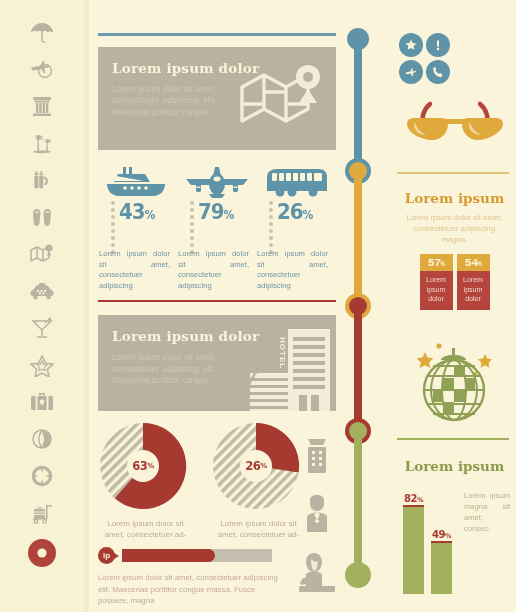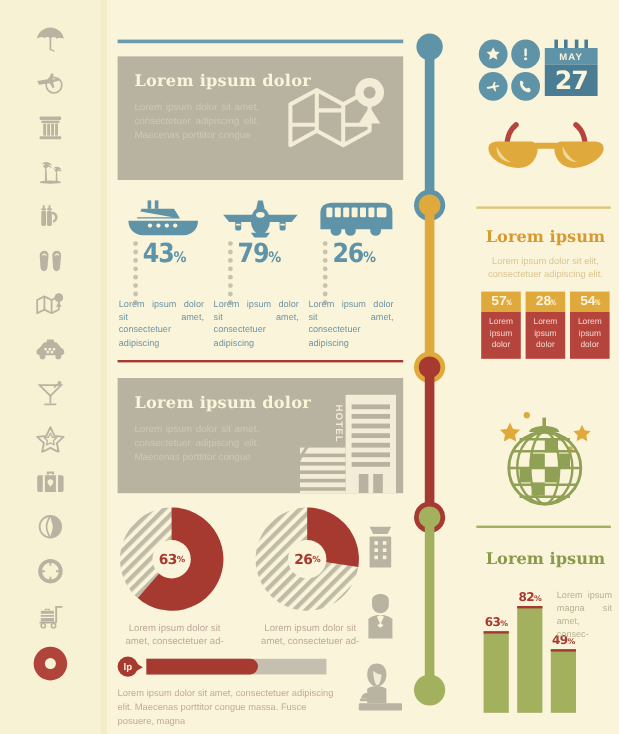--- a/index.html
+++ b/index.html
@@ -654,58 +654,44 @@
             <path d="M1.6 7.4l4.6-.8 1.6-3.4 1.2.4-.8 2.8 3.4-.6.4 1.2-3.2 1 .6 2.8-1 .4-1.6-2.8-4.6.8z" fill="#faf4da"></path>
           </svg>
       </div>
       <div class="rbadge">
         <svg width="14" height="14" viewBox="0 0 14 14">
             <path d="M3 2.2c.9 0 1.6.3 2 1.1.4.9.2 1.6-.4 2.2.7 1.5 1.8 2.6 3.3 3.3.6-.6 1.3-.8 2.2-.4.8.4 1.1 1.1 1.1 2 0 1.1-.9 1.6-2 1.5C5.6 11.5 2.5 8.4 2.3 4.2 2.2 3.1 2.4 2.2 3 2.2z" fill="#faf4da"></path>
           </svg>
       </div>
     </div>
 
-    <div id="calendar">
-      <div class="cal-rings">
-        <div class="cal-ring"></div>
-          <div class="cal-ring"></div>
-        <div class="cal-ring"></div>
-          <div class="cal-ring"></div>
-      </div>
-      <div class="cal-month">MAY</div>
-      <div class="cal-day">27</div>
-    </div>
 
     <div style="position:absolute;left:8px;top:98px;">
       <svg width="108" height="56" viewBox="0 0 108 56">
         <g fill="none" stroke="#b5443c" stroke-width="4.5" stroke-linecap="round">
           <path d="M22 30C20 18 24 10 29 6"></path>
           <path d="M86 30C88 18 84 10 79 6"></path>
         </g>
         <path d="M6 26c0-4 3-6 8-6h26c5 0 7 2 7 6 0 8-6 16-16 16S6 35 6 26z" fill="#e0a93c"></path>
         <path d="M102 26c0-4-3-6-8-6H68c-5 0-7 2-7 6 0 8 6 16 16 16s25-8 25-16z" fill="#e0a93c"></path>
         <rect x="44" y="21" width="20" height="5" rx="2" fill="#e0a93c"></rect>
         <path d="M13 24c3 6 7 11 12 13-8 0-13-6-12-13z" fill="#efd9a0"></path>
         <path d="M68 24c3 6 7 11 12 13-8 0-13-6-12-13z" fill="#efd9a0"></path>
       </svg>
     </div>
 
     <div class="r-divider" style="position:absolute;top:172px;background:#e0c579;"></div>
 
     <div style="position:absolute;top:180px;left:0;width:123px;">
       <div class="r-title" style="color:#d79a33;">Lorem ipsum</div>
-      <div class="r-sub" style="color:#ddc690;">Lorem ipsum dolor sit elit, consectetuer adipiscing elit.</div>
+      <div class="r-sub" style="color:#ddc690;">Lorem ipsum dolor sit amet, consectetuer adipiscing magna.</div>
 
       <div id="stat-boxes">
         <div class="stat-box">
           <div class="stat-head"><span>57</span><span class="sm">%</span></div>
-          <div class="stat-body">Lorem ipsum dolor</div>
-        </div>
-        <div class="stat-box">
-          <div class="stat-head"><span>28</span><span class="sm">%</span></div>
           <div class="stat-body">Lorem ipsum dolor</div>
         </div>
         <div class="stat-box">
           <div class="stat-head"><span>54</span><span class="sm">%</span></div>
           <div class="stat-body">Lorem ipsum dolor</div>
         </div>
       </div>
     </div>
 
     <div style="position:absolute;left:14px;top:334px;">
@@ -736,24 +722,20 @@
     </div>
 
     <div class="r-divider" style="position:absolute;top:438px;background:#a3b05e;"></div>
 
     <div style="position:absolute;top:448px;left:0;width:123px;">
       <div class="r-title" style="color:#8a9a4b;">Lorem ipsum</div>
 
       <div id="barchart">
         <div class="bars">
           <div class="bar-col">
-            <div class="bar-val"><span>63</span><span class="sm">%</span></div>
-            <div class="bar-rect" style="height:63%"></div>
-          </div>
-          <div class="bar-col">
             <div class="bar-val"><span>82</span><span class="sm">%</span></div>
             <div class="bar-rect" style="height:82%"></div>
           </div>
           <div class="bar-col">
             <div class="bar-val"><span>49</span><span class="sm">%</span></div>
             <div class="bar-rect" style="height:49%"></div>
           </div>
         </div>
         <div id="bar-note">Lorem ipsum magna sit amet, consec-</div>
       </div>

